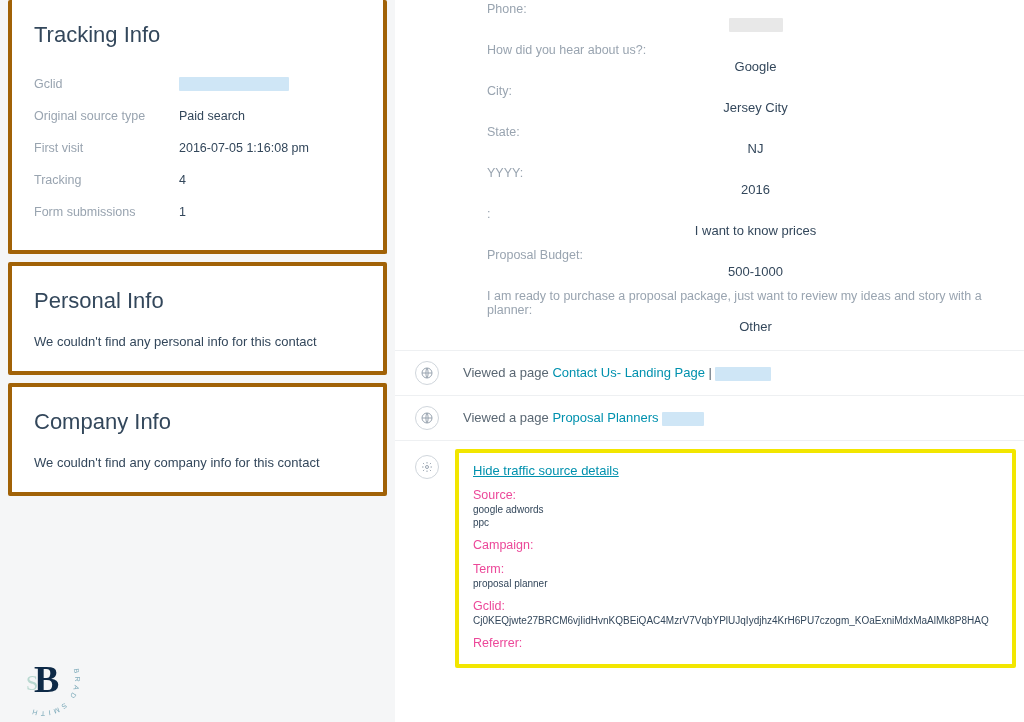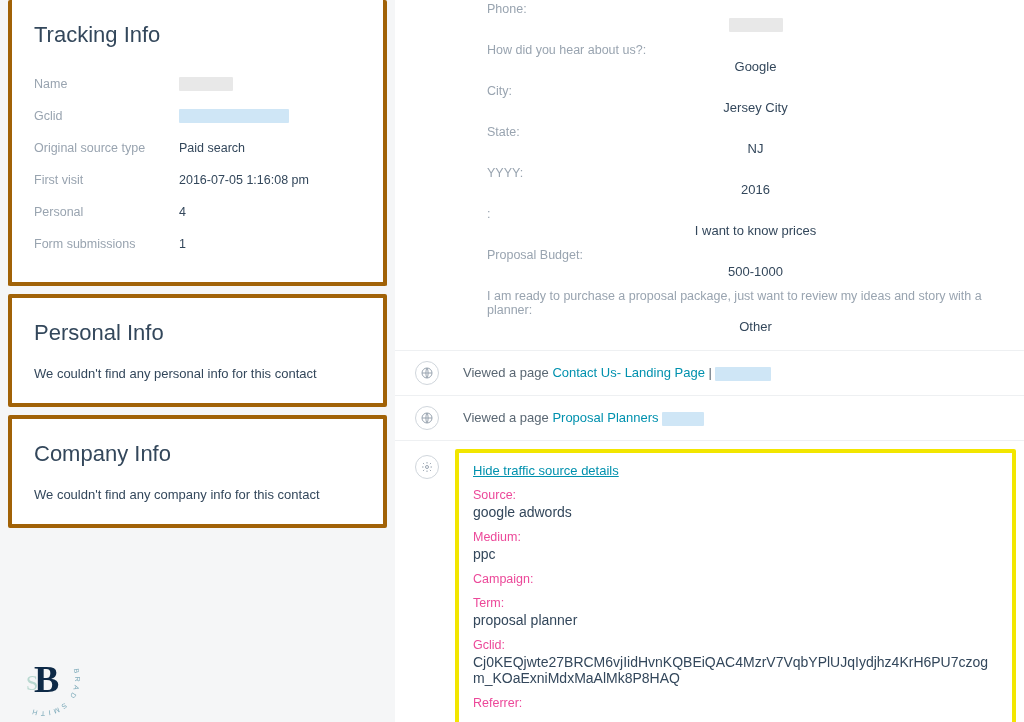--- a/index.html
+++ b/index.html
@@ -72,58 +72,54 @@
 
   .highlight-box {
     border: 4px solid #f2e600;
     border-radius: 2px;
     margin-left: 60px;
     margin-right: 8px;
     padding: 10px 14px 14px 14px;
     position: relative;
   }
   .highlight-box .k { color:#ec4899; font-size:12.5px; margin-top:10px;}
-  .highlight-box .v { color:#33475b; font-size:14px; margin-top:2px; word-break: break-all;}
+  .highlight-box .v { color:#33475b; font-size:10px; margin-top:2px; word-break: break-all;}
   .gear-row { display:flex; align-items:flex-start; }
   .gear-icon-col { width:64px; display:flex; justify-content:center; padding-top:8px;}
 
   .logo {
     position: absolute; left: 4px; bottom: 4px;
     width: 78px; height: 78px;
   }
   svg { display:block; }
 </style>
 </head>
 <body>
 
 <div class="layout">
 
   <div class="left-col">
 
     <div class="card" style="margin-top:0; border-top:none;">
       <h2>Tracking Info</h2>
       <div class="info-table">
         <div class="info-row">
-          <div class="info-label">Name</div>
-          <div class="info-value"><span class="redact-gray" style="width:54px;">x</span></div>
-        </div>
-        <div class="info-row">
           <div class="info-label">Gclid</div>
           <div class="info-value"><span class="redact-blue" style="width:110px;">x</span></div>
         </div>
         <div class="info-row">
           <div class="info-label">Original source type</div>
           <div class="info-value">Paid search</div>
         </div>
         <div class="info-row">
           <div class="info-label">First visit</div>
           <div class="info-value">2016-07-05 1:16:08 pm</div>
         </div>
         <div class="info-row">
-          <div class="info-label">Personal</div>
+          <div class="info-label">Tracking</div>
           <div class="info-value">4</div>
         </div>
         <div class="info-row">
           <div class="info-label">Form submissions</div>
           <div class="info-value">1</div>
         </div>
       </div>
     </div>
 
     <div class="card">
@@ -211,21 +207,20 @@
             </svg>
         </div>
       </div>
       <div style="flex:1;"></div>
     </div>
 
     <div class="highlight-box" style="margin-top:-30px;">
       <a class="link">Hide traffic source details</a>
       <div class="k">Source:</div>
       <div class="v">google adwords</div>
-      <div class="k">Medium:</div>
       <div class="v">ppc</div>
       <div class="k">Campaign:</div>
       <div class="k">Term:</div>
       <div class="v">proposal planner</div>
       <div class="k">Gclid:</div>
       <div class="v">Cj0KEQjwte27BRCM6vjIidHvnKQBEiQAC4MzrV7VqbYPlUJqIydjhz4KrH6PU7czogm_KOaExniMdxMaAlMk8P8HAQ</div>
       <div class="k">Referrer:</div>
       
     </div>
 

